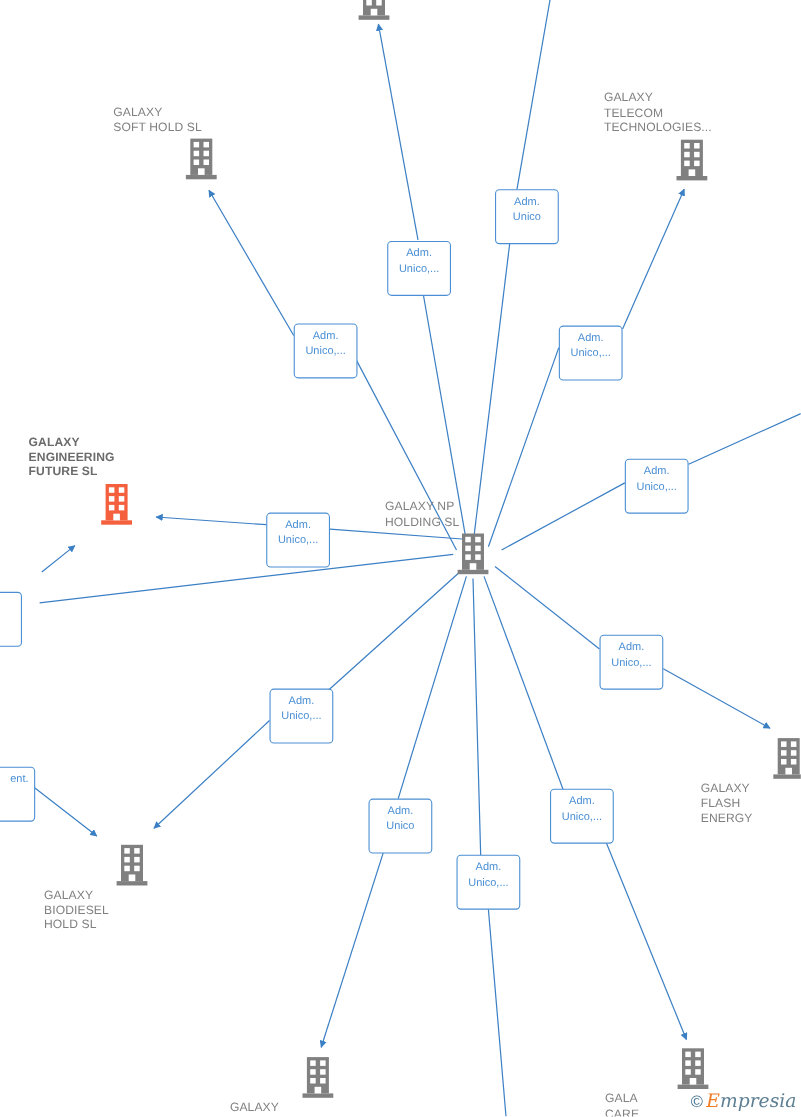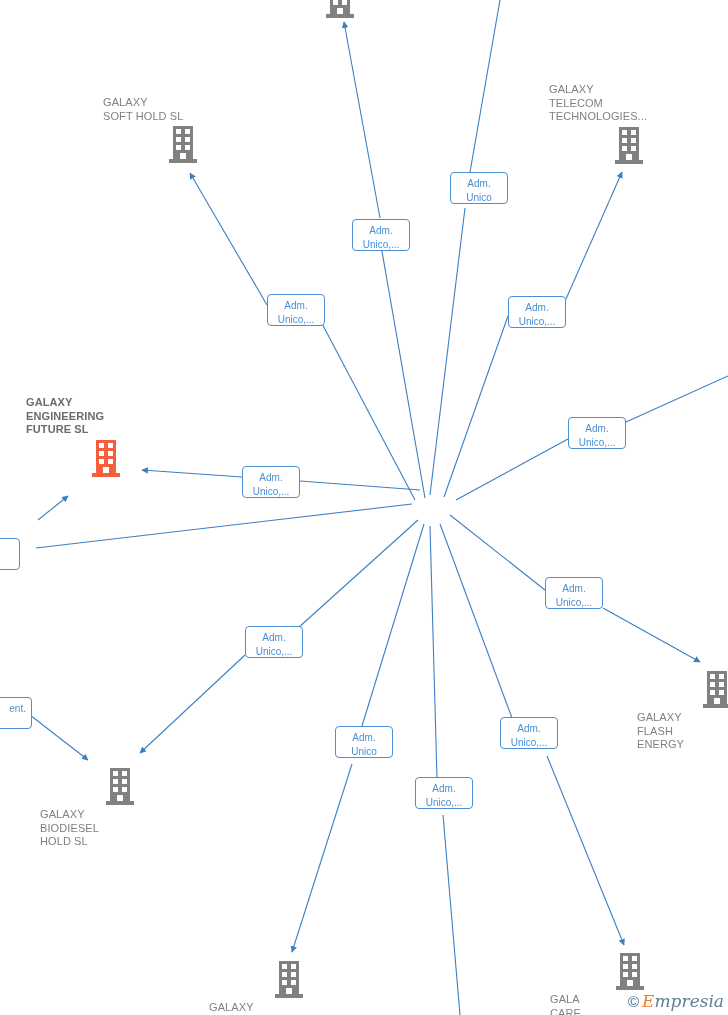--- a/index.html
+++ b/index.html
@@ -59,21 +59,21 @@
     border: 1.4px solid #4a8fd4;
     border-radius: 4px;
     background: #ffffff;
     color: #4a8fd4;
     font-size: 10px;
     line-height: 14px;
     text-align: center;
     padding: 4px 2px 4px 2px;
     white-space: pre-line;
     width: 58px;
-    height: 32px;
+    height: 50px;
   }
   #watermark {
     position: absolute;
     right: 4px;
     bottom: 4px;
     display: flex;
     align-items: center;
     gap: 3px;
     font-size: 17px;
     font-family: "DejaVu Serif", serif;
@@ -208,20 +208,37 @@
         <rect x="20" y="5" width="5" height="5"></rect>
         <rect x="11" y="13" width="5" height="5"></rect>
         <rect x="20" y="13" width="5" height="5"></rect>
         <rect x="11" y="21" width="5" height="5"></rect>
         <rect x="20" y="21" width="5" height="5"></rect>
         <rect x="15" y="29" width="6" height="6"></rect>
       </g>
     </svg>
   </div>
 
+  <div class="node" style="left:430px; top:455px;">
+    <span class="node-label">GALAXY NP
+HOLDING  SL</span>
+    <svg class="node-icon" viewBox="0 0 36 40" fill="#808080">
+      <rect x="8" y="2" width="20" height="33"></rect>
+      <rect x="4" y="35" width="28" height="4"></rect>
+      <g fill="#ffffff">
+        <rect x="11" y="5" width="5" height="5"></rect>
+        <rect x="20" y="5" width="5" height="5"></rect>
+        <rect x="11" y="13" width="5" height="5"></rect>
+        <rect x="20" y="13" width="5" height="5"></rect>
+        <rect x="11" y="21" width="5" height="5"></rect>
+        <rect x="20" y="21" width="5" height="5"></rect>
+        <rect x="15" y="29" width="6" height="6"></rect>
+      </g>
+    </svg>
+  </div>
 
   <div class="node label-below" style="left:717px; top:668px;">
     <svg class="node-icon" viewBox="0 0 36 40" fill="#808080">
       <rect x="8" y="2" width="20" height="33"></rect>
       <rect x="4" y="35" width="28" height="4"></rect>
       <g fill="#ffffff">
         <rect x="11" y="5" width="5" height="5"></rect>
         <rect x="20" y="5" width="5" height="5"></rect>
         <rect x="11" y="13" width="5" height="5"></rect>
         <rect x="20" y="13" width="5" height="5"></rect>

